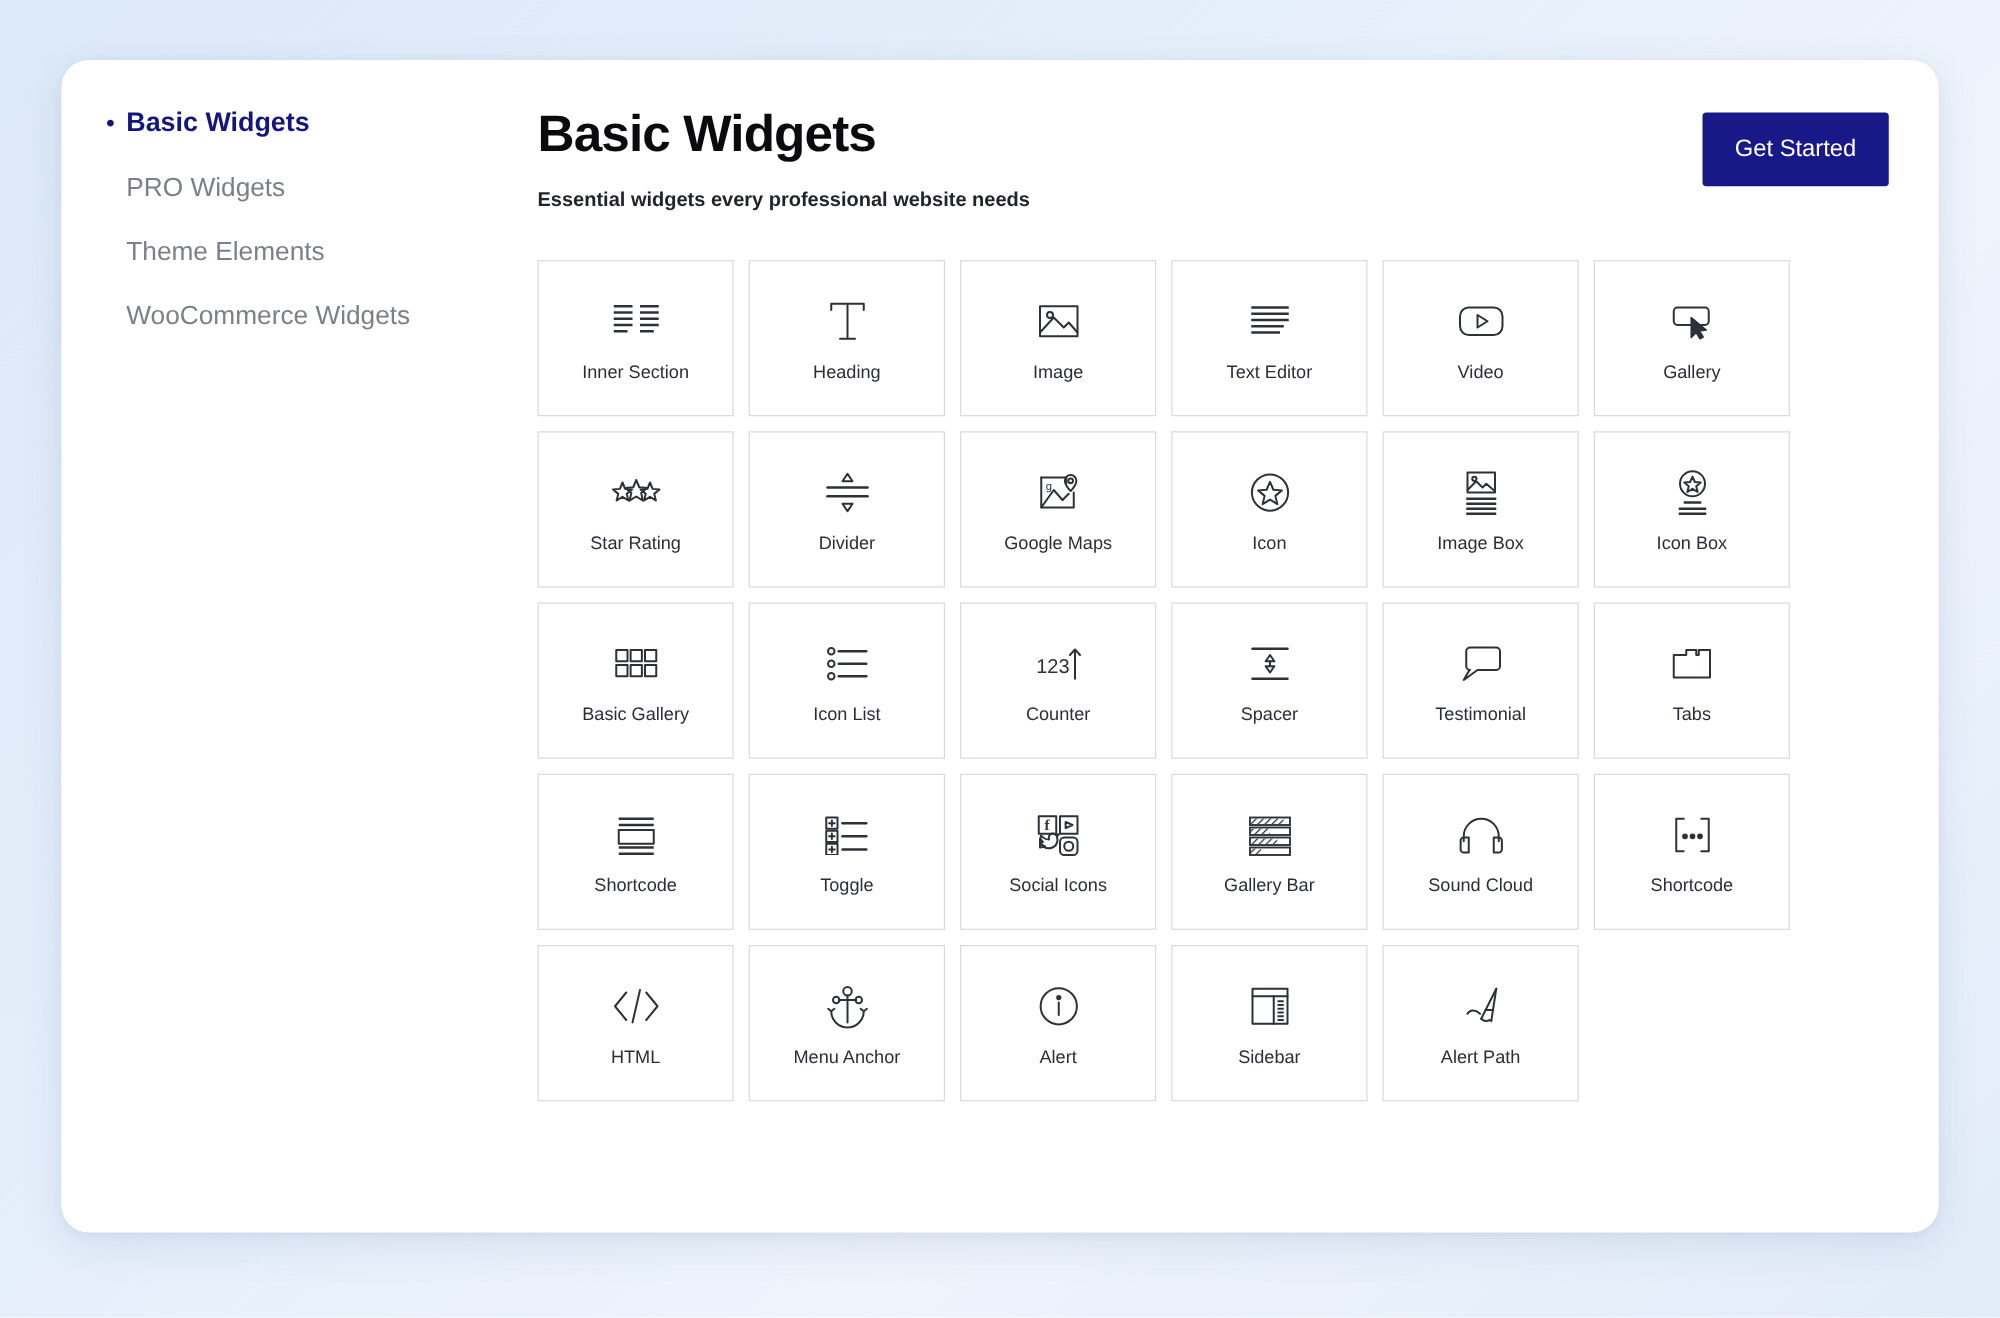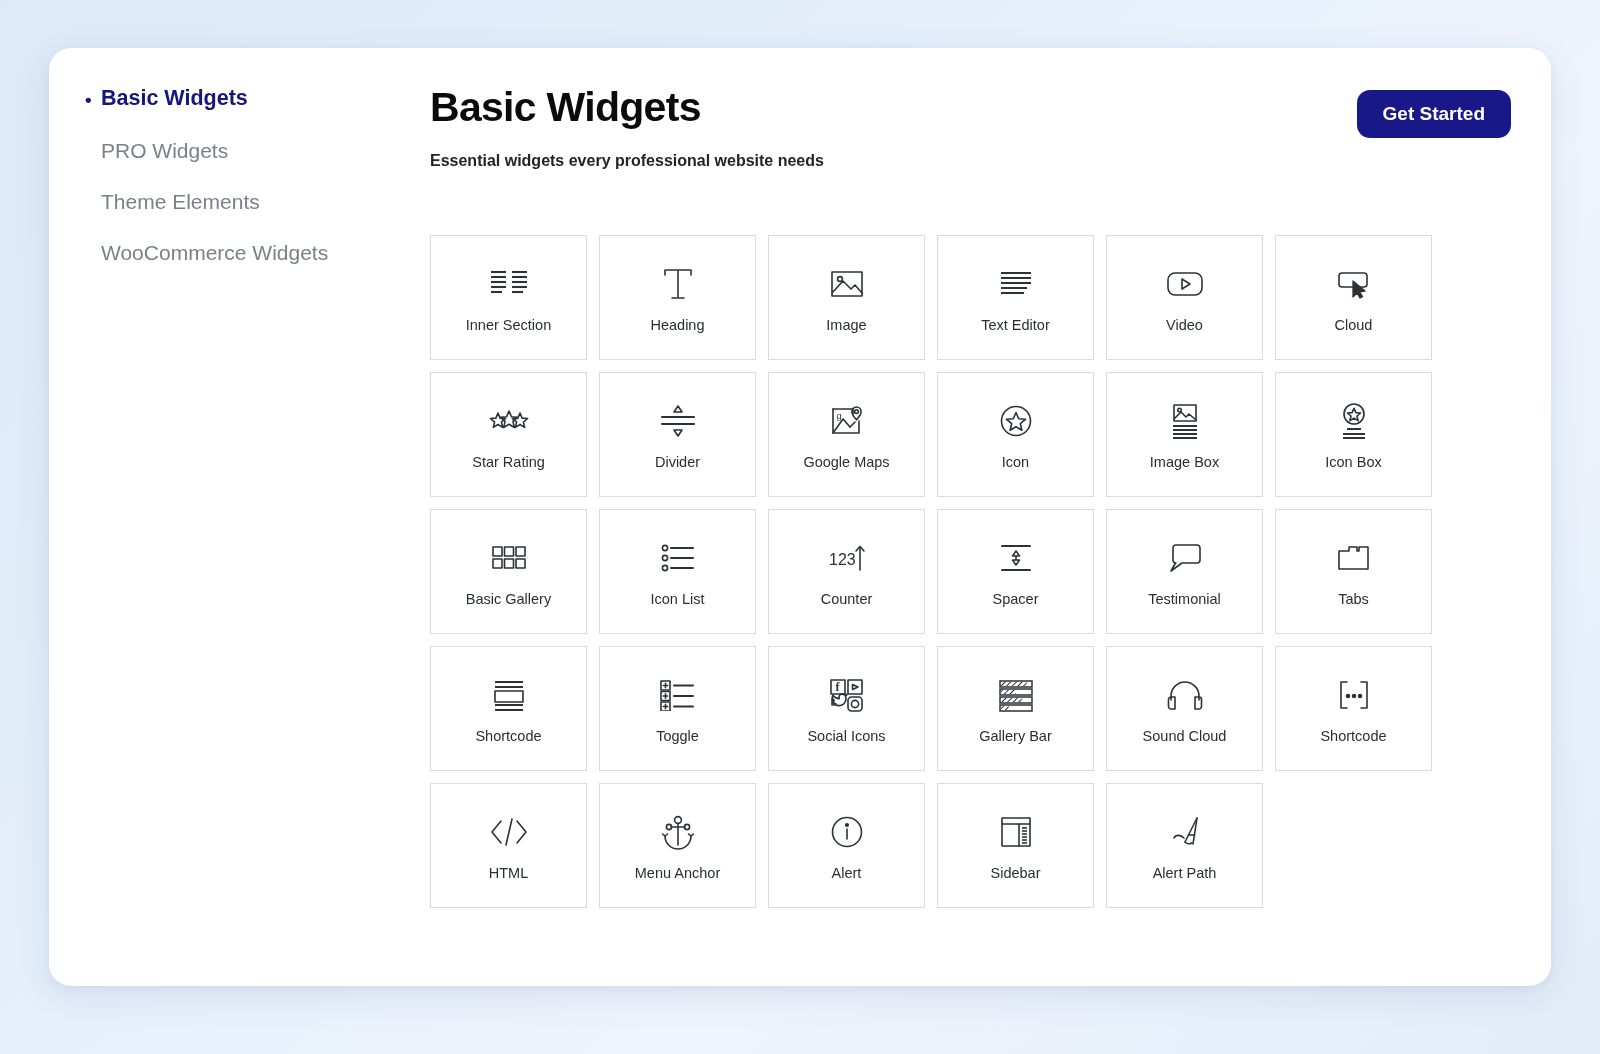--- a/index.html
+++ b/index.html
@@ -107,34 +107,34 @@
     font-weight: bold;
   }
 
   .cta-button {
     position: absolute;
     right: 0;
     top: 4px;
     background: #181889;
     color: #ffffff;
     border: none;
-    border-radius: 13px;
+    border-radius: 3px;
     font-family: "Liberation Sans", sans-serif;
     font-size: 19px;
-    font-weight: bold;
+    font-weight: normal;
     padding: 0 26px;
-    height: 48px;
+    height: 59px;
     line-height: 48px;
     cursor: pointer;
     white-space: nowrap;
   }
 
   
   .widget-grid {
-    margin-top: 31px;
+    margin-top: 4px;
     display: grid;
     grid-template-columns: repeat(6, 157px);
     column-gap: 19px;
     row-gap: 27px;
     gap: 12px;
   }
 
   .widget-card {
     width: 157px;
     height: 125px;
@@ -270,21 +270,21 @@
           </div>
           <div class="widget-card">
             <div class="widget-icon">
               <svg width="38" height="32" viewBox="0 0 38 32">
       <g fill="none" stroke="currentColor" stroke-width="1.6" stroke-linecap="round" stroke-linejoin="round">
         <rect x="4" y="5" width="28" height="14" rx="3"></rect>
         <path d="M18 13 L18 29 L22 25 L25 30 L27.5 28.6 L24.6 23.8 L30 23 Z" fill="currentColor" stroke-width="1.3"></path>
       </g>
               </svg>
             </div>
-            <div class="widget-label">Cloud</div>
+            <div class="widget-label">Gallery</div>
           </div>
           <div class="widget-card">
             <div class="widget-icon">
               <svg width="42" height="30" viewBox="0 0 42 30">
       <g fill="none" stroke="currentColor" stroke-width="1.6" stroke-linecap="round" stroke-linejoin="round">
         <path d="M10 7 l2.1 5.1 5.5.4 -4.2 3.6 1.3 5.3 -4.7-2.9 -4.7 2.9 1.3-5.3 -4.2-3.6 5.5-.4z"></path>
         <path d="M21 5 l2.4 5.8 6.3.5 -4.8 4.1 1.5 6.1 -5.4-3.3 -5.4 3.3 1.5-6.1 -4.8-4.1 6.3-.5z"></path>
         <path d="M32 7 l2.1 5.1 5.5.4 -4.2 3.6 1.3 5.3 -4.7-2.9 -4.7 2.9 1.3-5.3 -4.2-3.6 5.5-.4z"></path>
       </g>
               </svg>

